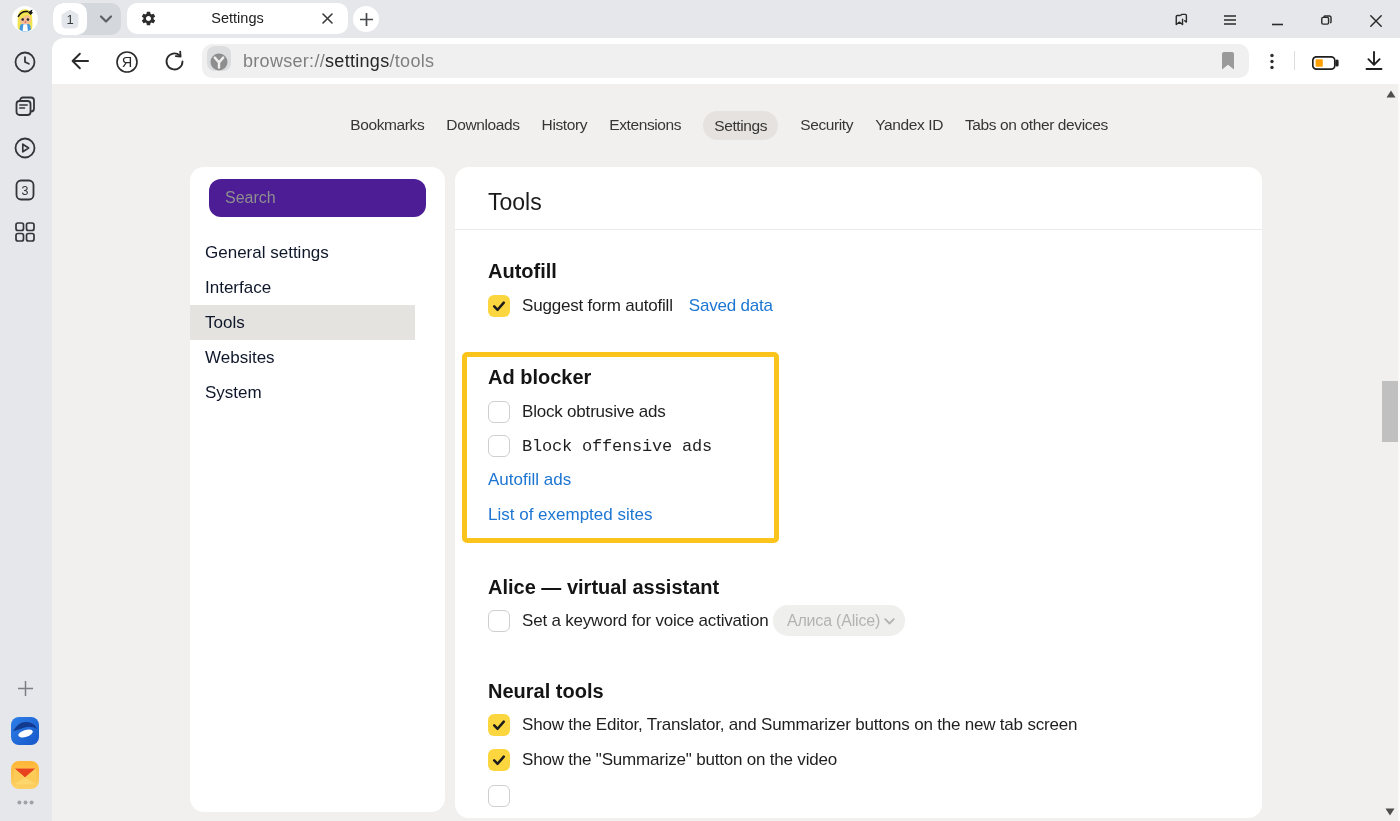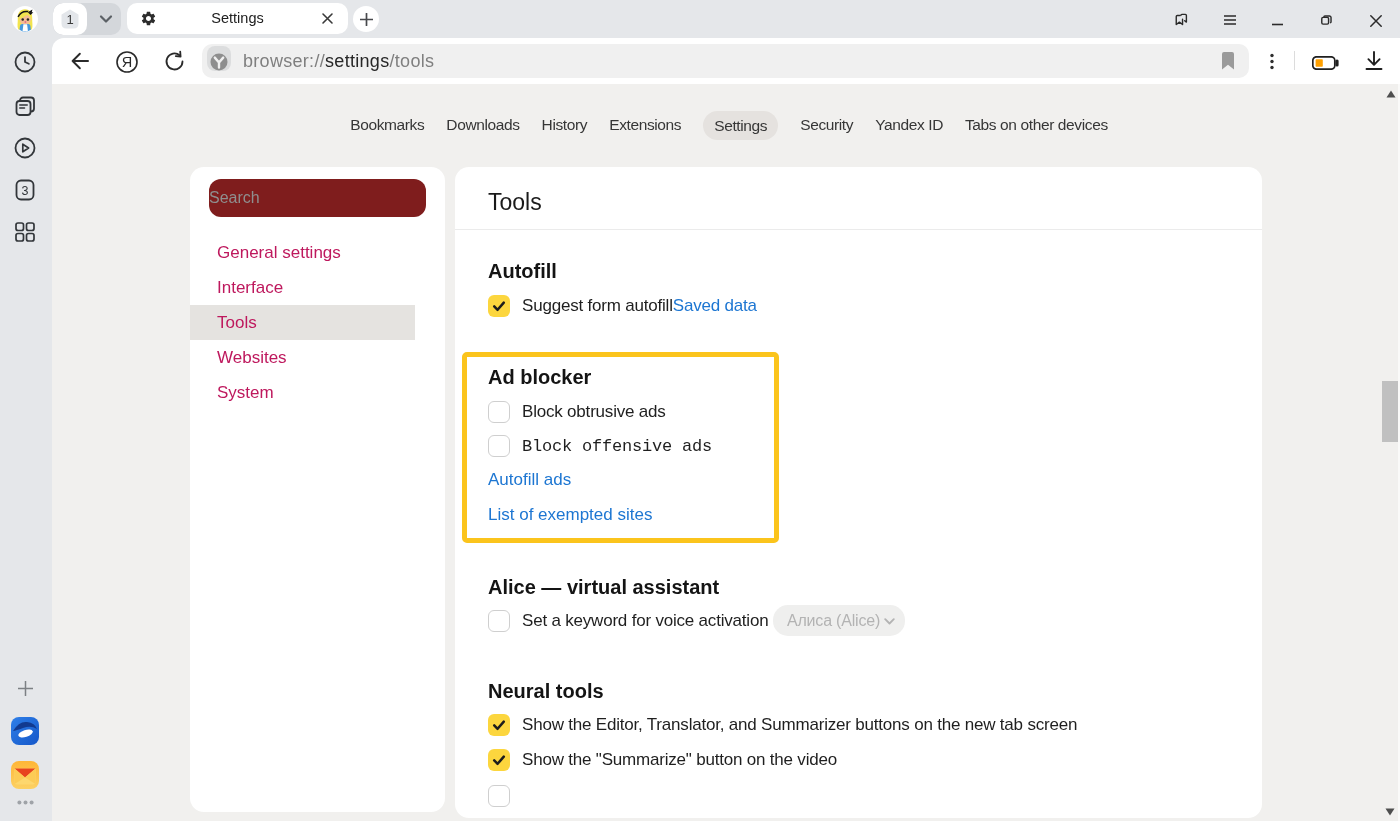--- a/index.html
+++ b/index.html
@@ -8,22 +8,22 @@
 .abs { position:absolute; }
 #titlebar { left:0; top:0; width:1400px; height:38px; background:#e5e7ea; }
 #sidebar { left:0; top:0; width:52px; height:821px; background:#e5e7ea; }
 #toolbar { left:52px; top:38px; width:1348px; height:46px; background:#ffffff; border-radius:12px 0 0 0; }
 #content { left:52px; top:84px; width:1348px; height:737px; background:#f1f0ee; }
 .card { background:#fff; border-radius:14px; position:absolute; }
 #leftcard { left:190px; top:167px; width:255px; height:645px; }
 #rightcard { left:455px; top:167px; width:807px; height:651px; }
 #navrow { left:55px; top:110px; width:1348px; height:30px; display:flex; justify-content:center; align-items:center; gap:22px; font-size:15.5px; letter-spacing:-0.38px; color:#363636; }
 .navpill { background:#e5e2df; border-radius:15px; padding:0 11px; line-height:29px; }
-#search { left:19px; top:12px; width:217px; height:38px; background:#7f1d1d; border-radius:12px; color:#8f8f8f; font-size:16px; line-height:38px; position:absolute; }
-.mitem { position:absolute; left:0; width:225px; height:35px; line-height:35px; padding-left:27px; font-size:17px; color:#be185d; }
+#search { left:19px; top:12px; width:217px; height:38px; background:#4c1d95; border-radius:12px; color:#8f8f8f; font-size:16px; line-height:38px; padding-left:16px; position:absolute; }
+.mitem { position:absolute; left:0; width:225px; height:35px; line-height:35px; padding-left:15px; font-size:17px; color:#0f172a; }
 .msel { background:#e5e3e0; }
 .h1 { position:absolute; left:33px; font-size:23px; color:#1a1a1a; }
 .hdr { position:absolute; left:33px; font-size:20px; font-weight:bold; color:#141414; }
 .row { position:absolute; left:33px; display:flex; align-items:center; height:22px; }
 .cb { width:22px; height:22px; border-radius:6px; margin-right:12px; flex:none; }
 .cbc { background:#fcd63e; }
 .cbu { background:#fff; border:1.5px solid #cfcfcf; }
 .lbl { font-size:17px; letter-spacing:-0.2px; color:#1f1f1f; white-space:nowrap; }
 .lnk { color:#1d76d2; font-size:17px; position:absolute; left:33px; white-space:nowrap; }
 #divider { position:absolute; left:0; top:62px; width:807px; height:1px; background:#ebebeb; }
@@ -214,21 +214,21 @@
   <div class="h1" style="top:22px;">Tools</div>
   <div id="divider"></div>
   <div class="hdr" style="top:93px;">Autofill</div>
   <div class="row" style="top:128px;">
     <div class="cb cbc">
         <svg width="22" height="22" viewBox="0 0 22 22">
           <path d="M6.2 11.3 L9.6 14.8 L15.8 7.6" fill="none" stroke="#1c1c1c" stroke-width="2.5" stroke-linecap="round" stroke-linejoin="round"></path>
         </svg>
       </div>
     <span class="lbl">Suggest form autofill</span>
-    <span class="lbl" style="color:#1d76d2;">Saved data</span>
+    <span class="lbl" style="color:#1d76d2;margin-left:16px;">Saved data</span>
   </div>
   <div id="adbox"></div>
   <div class="hdr" style="top:199px;">Ad blocker</div>
   <div class="row" style="top:234px;">
     <div class="cb cbu"></div>
     <span class="lbl">Block obtrusive ads</span>
   </div>
   <div class="row" style="top:268px;font-family:Liberation Mono, monospace;">
     <div class="cb cbu"></div>
     <span class="lbl">Block offensive ads</span>

